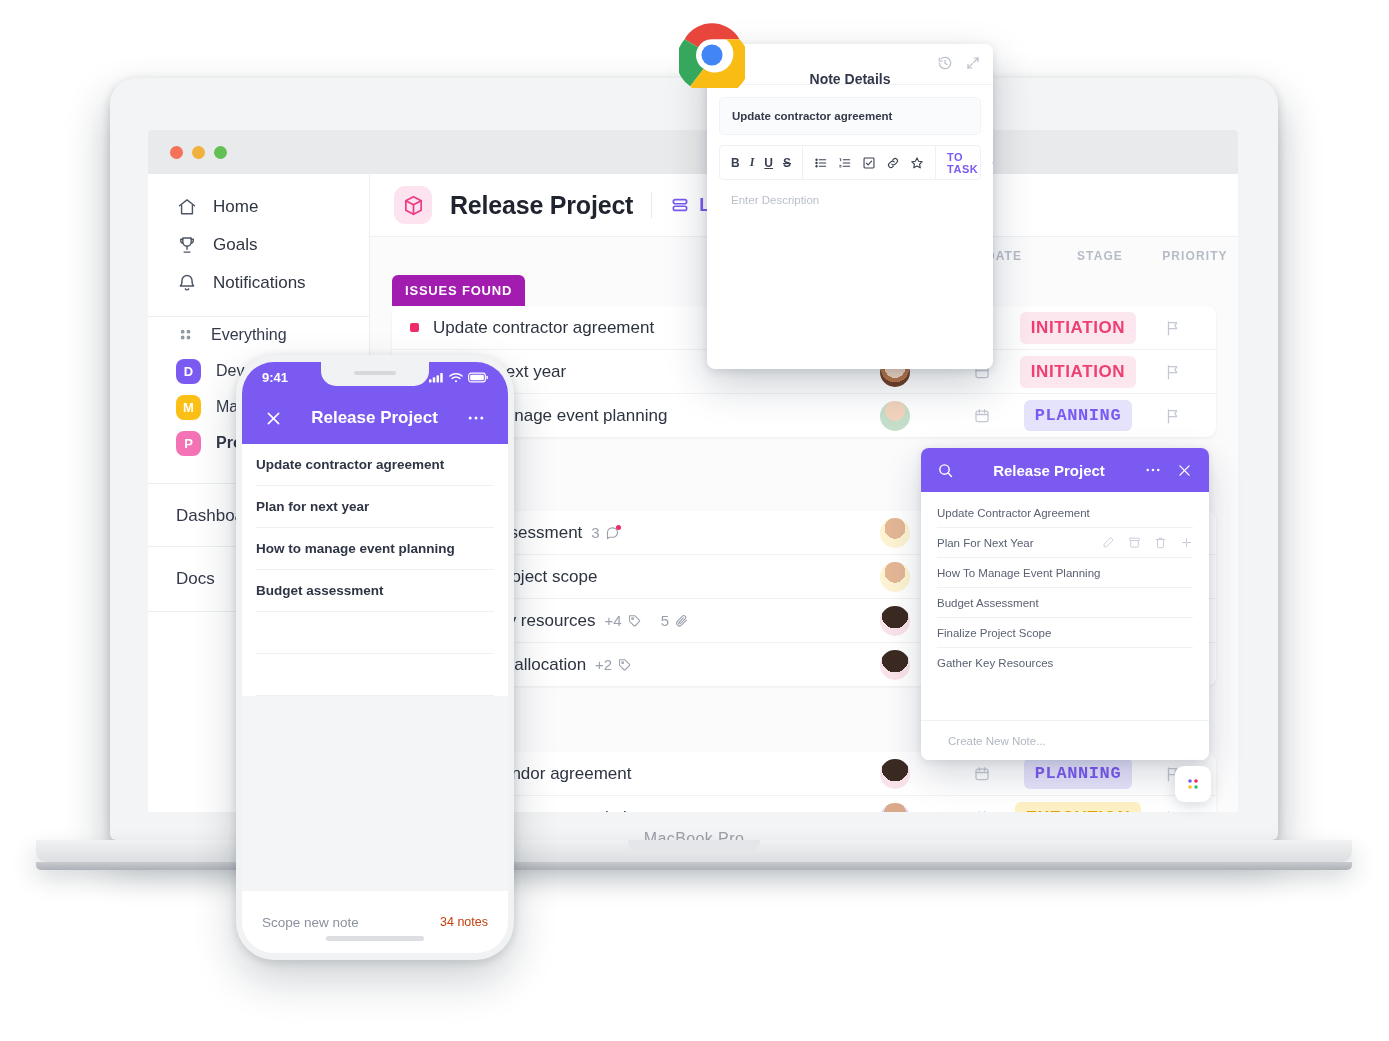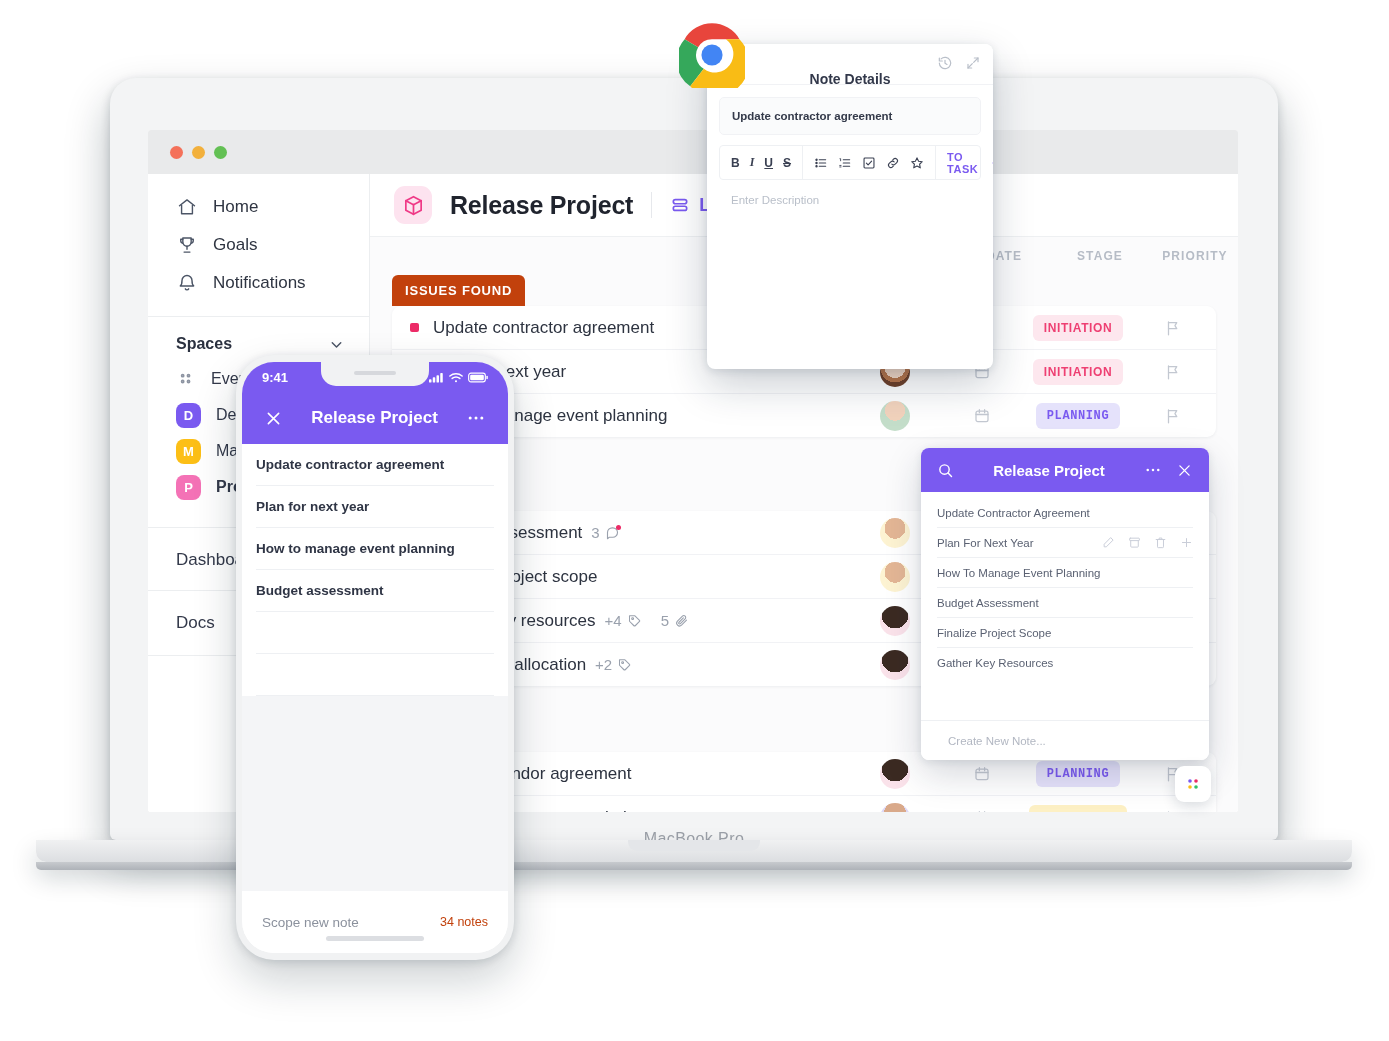--- a/index.html
+++ b/index.html
@@ -76,41 +76,41 @@
     font-size:12px;letter-spacing:1.1px;color:#b6bcc6;font-weight:bold;
   }
   .c-name{flex:1;}
   .c-assn{width:86px;}
   .c-date{width:88px;}
   .c-stage{width:104px;}
   .c-prio{width:86px;}
 
   .badge-group{position:relative;padding:0 22px;}
   .issues-badge{
-    display:inline-block;background:#c2410c;color:#fff;font-size:13px;font-weight:bold;
+    display:inline-block;background:#a21caf;color:#fff;font-size:13px;font-weight:bold;
     letter-spacing:.8px;padding:8px 13px;border-radius:6px 6px 0 0;
   }
   .task-card{
     background:#fff;border-radius:9px;box-shadow:0 1px 3px rgba(40,50,70,.07);
     overflow:hidden;
   }
   .trow{
     display:flex;align-items:center;height:43px;padding-left:18px;border-bottom:1px solid #f1f2f5;
     font-size:17px;color:#2d3340;
   }
   .trow:last-child{border-bottom:none;}
   .sq{width:9px;height:9px;border-radius:2px;background:#ec2b67;margin-right:14px;flex:0 0 9px;}
   .tname{flex:1;display:flex;align-items:center;gap:9px;}
   .meta{color:#9aa1ad;font-size:15px;display:inline-flex;align-items:center;gap:5px;}
   .cell{display:flex;align-items:center;justify-content:flex-start;}
   .c-assn.cell{width:86px;justify-content:center;}
   .c-date.cell{width:88px;justify-content:center;color:#b5bac4;}
   .c-stage.cell{width:104px;justify-content:center;}
   .c-prio.cell{width:86px;justify-content:center;color:#c3c8d1;}
-  .pill{font-size:12px;font-weight:bold;letter-spacing:.6px;padding:6px 11px;border-radius:6px;}
+  .pill{font-size:17px;font-weight:bold;letter-spacing:.6px;padding:6px 11px;border-radius:6px;}
   .pill.initiation{background:#fde7ee;color:#ee3f72;}
   .pill.planning{background:#e5e2fb;color:#7a5af0;font-family:Liberation Mono, monospace;}
   .pill.execution{background:#fdf0c4;color:#e0a100;}
   .av{width:30px;height:30px;border-radius:50%;overflow:hidden;display:block;}
 
   .gap-block{height:74px;}
 
   .laptop-base{
     position:absolute;left:-74px;top:762px;width:1316px;height:22px;
     background:linear-gradient(#f0f1f2,#dcdee1);
@@ -272,28 +272,20 @@
               <svg width="20" height="20" viewBox="0 0 24 24" fill="none" stroke="#4c5566" stroke-width="1.7" stroke-linecap="round" stroke-linejoin="round">
                   <path d="M6 9a6 6 0 1 1 12 0c0 5 2 6.5 2 6.5H4S6 14 6 9z"></path>
                   <path d="M10 19a2.2 2.2 0 0 0 4 0"></path>
                 </svg>
             </span>
             <span>Notifications</span>
           </div>
 
           <div class="sb-div"></div>
 
-          <div class="sb-section">
-            <span>Spaces</span>
-            <span>
-              <svg width="17" height="17" viewBox="0 0 24 24" fill="none" stroke="#4c5566" stroke-width="2" stroke-linecap="round" stroke-linejoin="round">
-                  <path d="M6 9.5l6 6 6-6"></path>
-                </svg>
-            </span>
-          </div>
 
           <div class="space-row">
             <span class="ic">
               <svg width="20" height="20" viewBox="0 0 24 24" fill="none" stroke="#8d94a2" stroke-width="2" stroke-linecap="round">
                   <circle cx="8" cy="8" r="1.3"></circle>
                   <circle cx="15" cy="8" r="1.3"></circle>
                   <circle cx="8" cy="15" r="1.3"></circle>
                   <circle cx="15" cy="15" r="1.3"></circle>
                 </svg>
             </span>

